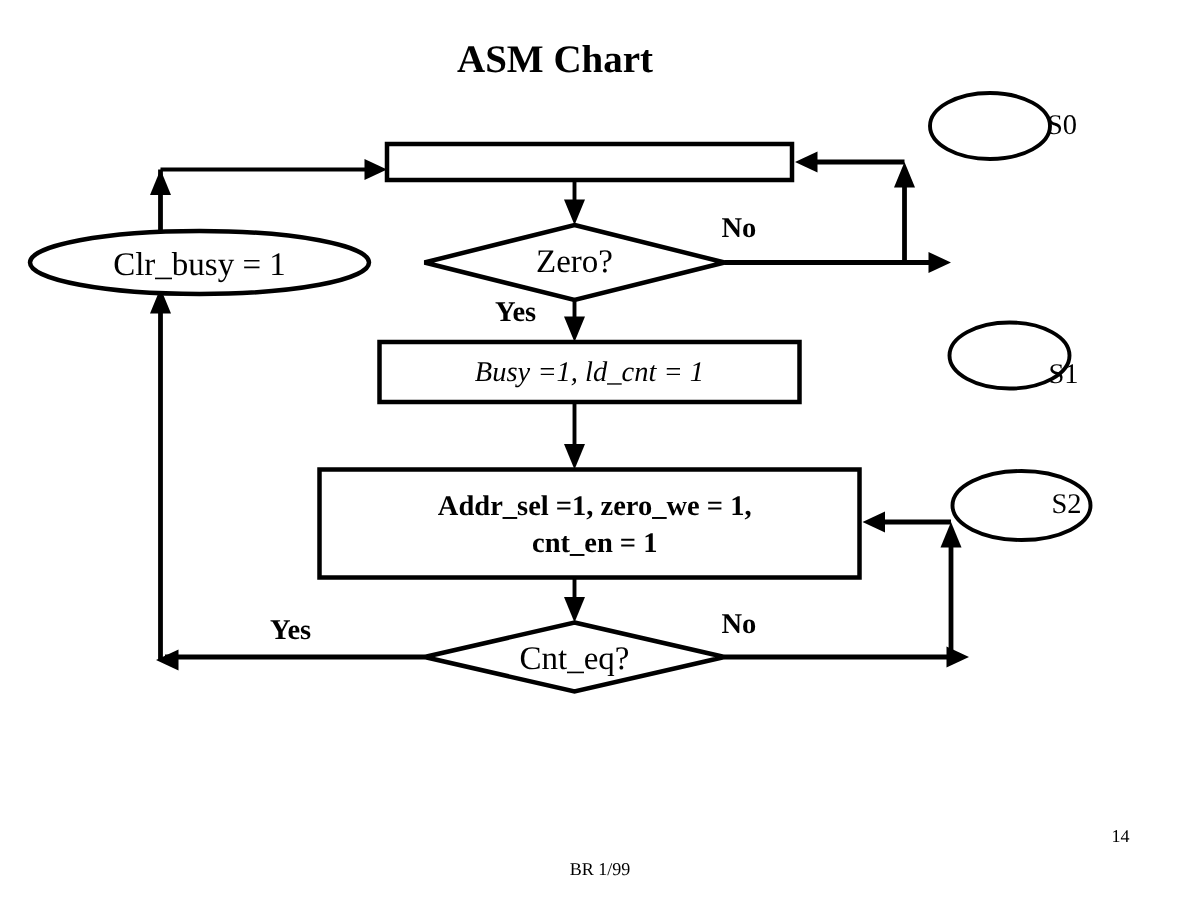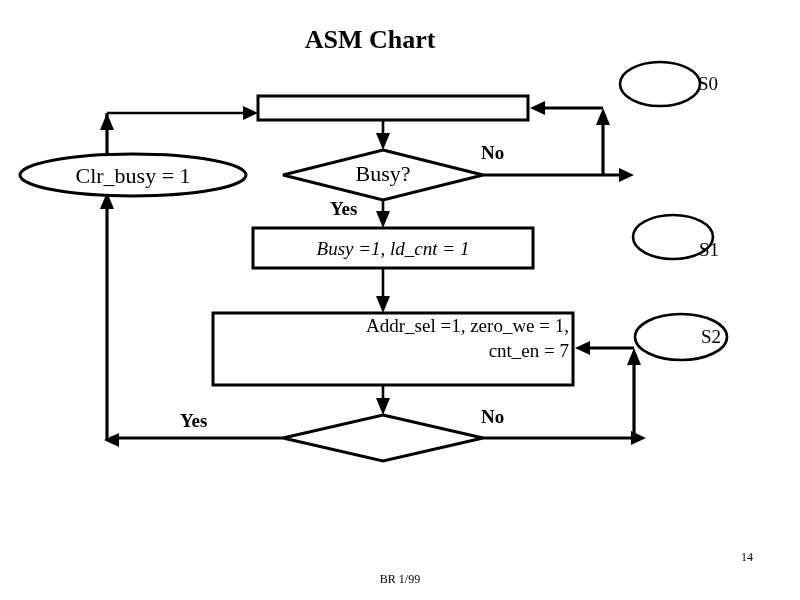--- a/index.html
+++ b/index.html
@@ -182,32 +182,33 @@
 
     <ellipse class="shape" cx="133" cy="175" rx="113" ry="21"></ellipse>
 
     <ellipse class="shape-thin" cx="660" cy="84" rx="40" ry="22"></ellipse>
     <ellipse class="shape-thin" cx="673" cy="237" rx="40" ry="22"></ellipse>
     <ellipse class="shape-thin" cx="681" cy="337" rx="46" ry="23"></ellipse>
   </svg>
 
   <div class="lbl" style="left:20px; top:164px; width:226px; text-align:center;">Clr_busy = 1</div>
 
-  <div class="lbl" style="left:283px; top:162px; width:200px; text-align:center;">Busy?</div>
+  <div class="lbl" style="left:283px; top:162px; width:200px; text-align:center;">Zero?</div>
 
   <div class="lbl-branch" style="left:481px; top:141px;">No</div>
   <div class="lbl-branch" style="left:330px; top:197px;">Yes</div>
 
   <div class="lbl-box" style="left:253px; top:236px; width:280px; text-align:center;font-style:italic;">Busy =1, ld_cnt = 1</div>
 
-  <div class="lbl-box" style="left:224px; top:313px; width:345px; text-align:right;">
+  <div class="lbl-box" style="left:224px; top:325px; width:345px; text-align:center;font-weight:bold;">
     <div>Addr_sel =1, zero_we = 1,</div>
-    <div>cnt_en = 7</div>
+    <div>cnt_en = 1</div>
   </div>
 
+  <div class="lbl" style="left:283px; top:427px; width:200px; text-align:center;">Cnt_eq?</div>
 
   <div class="lbl-branch" style="left:180px; top:409px;">Yes</div>
   <div class="lbl-branch" style="left:481px; top:405px;">No</div>
 
   <div class="lbl-state" style="left:620px; top:72px; width:80px;margin-left:48px;">S0</div>
   <div class="lbl-state" style="left:633px; top:238px; width:80px;margin-left:36px;">S1</div>
   <div class="lbl-state" style="left:660px; top:325px; width:102px;">S2</div>
 
   <div class="footer-center">BR 1/99</div>
   <div class="footer-page">14</div>

